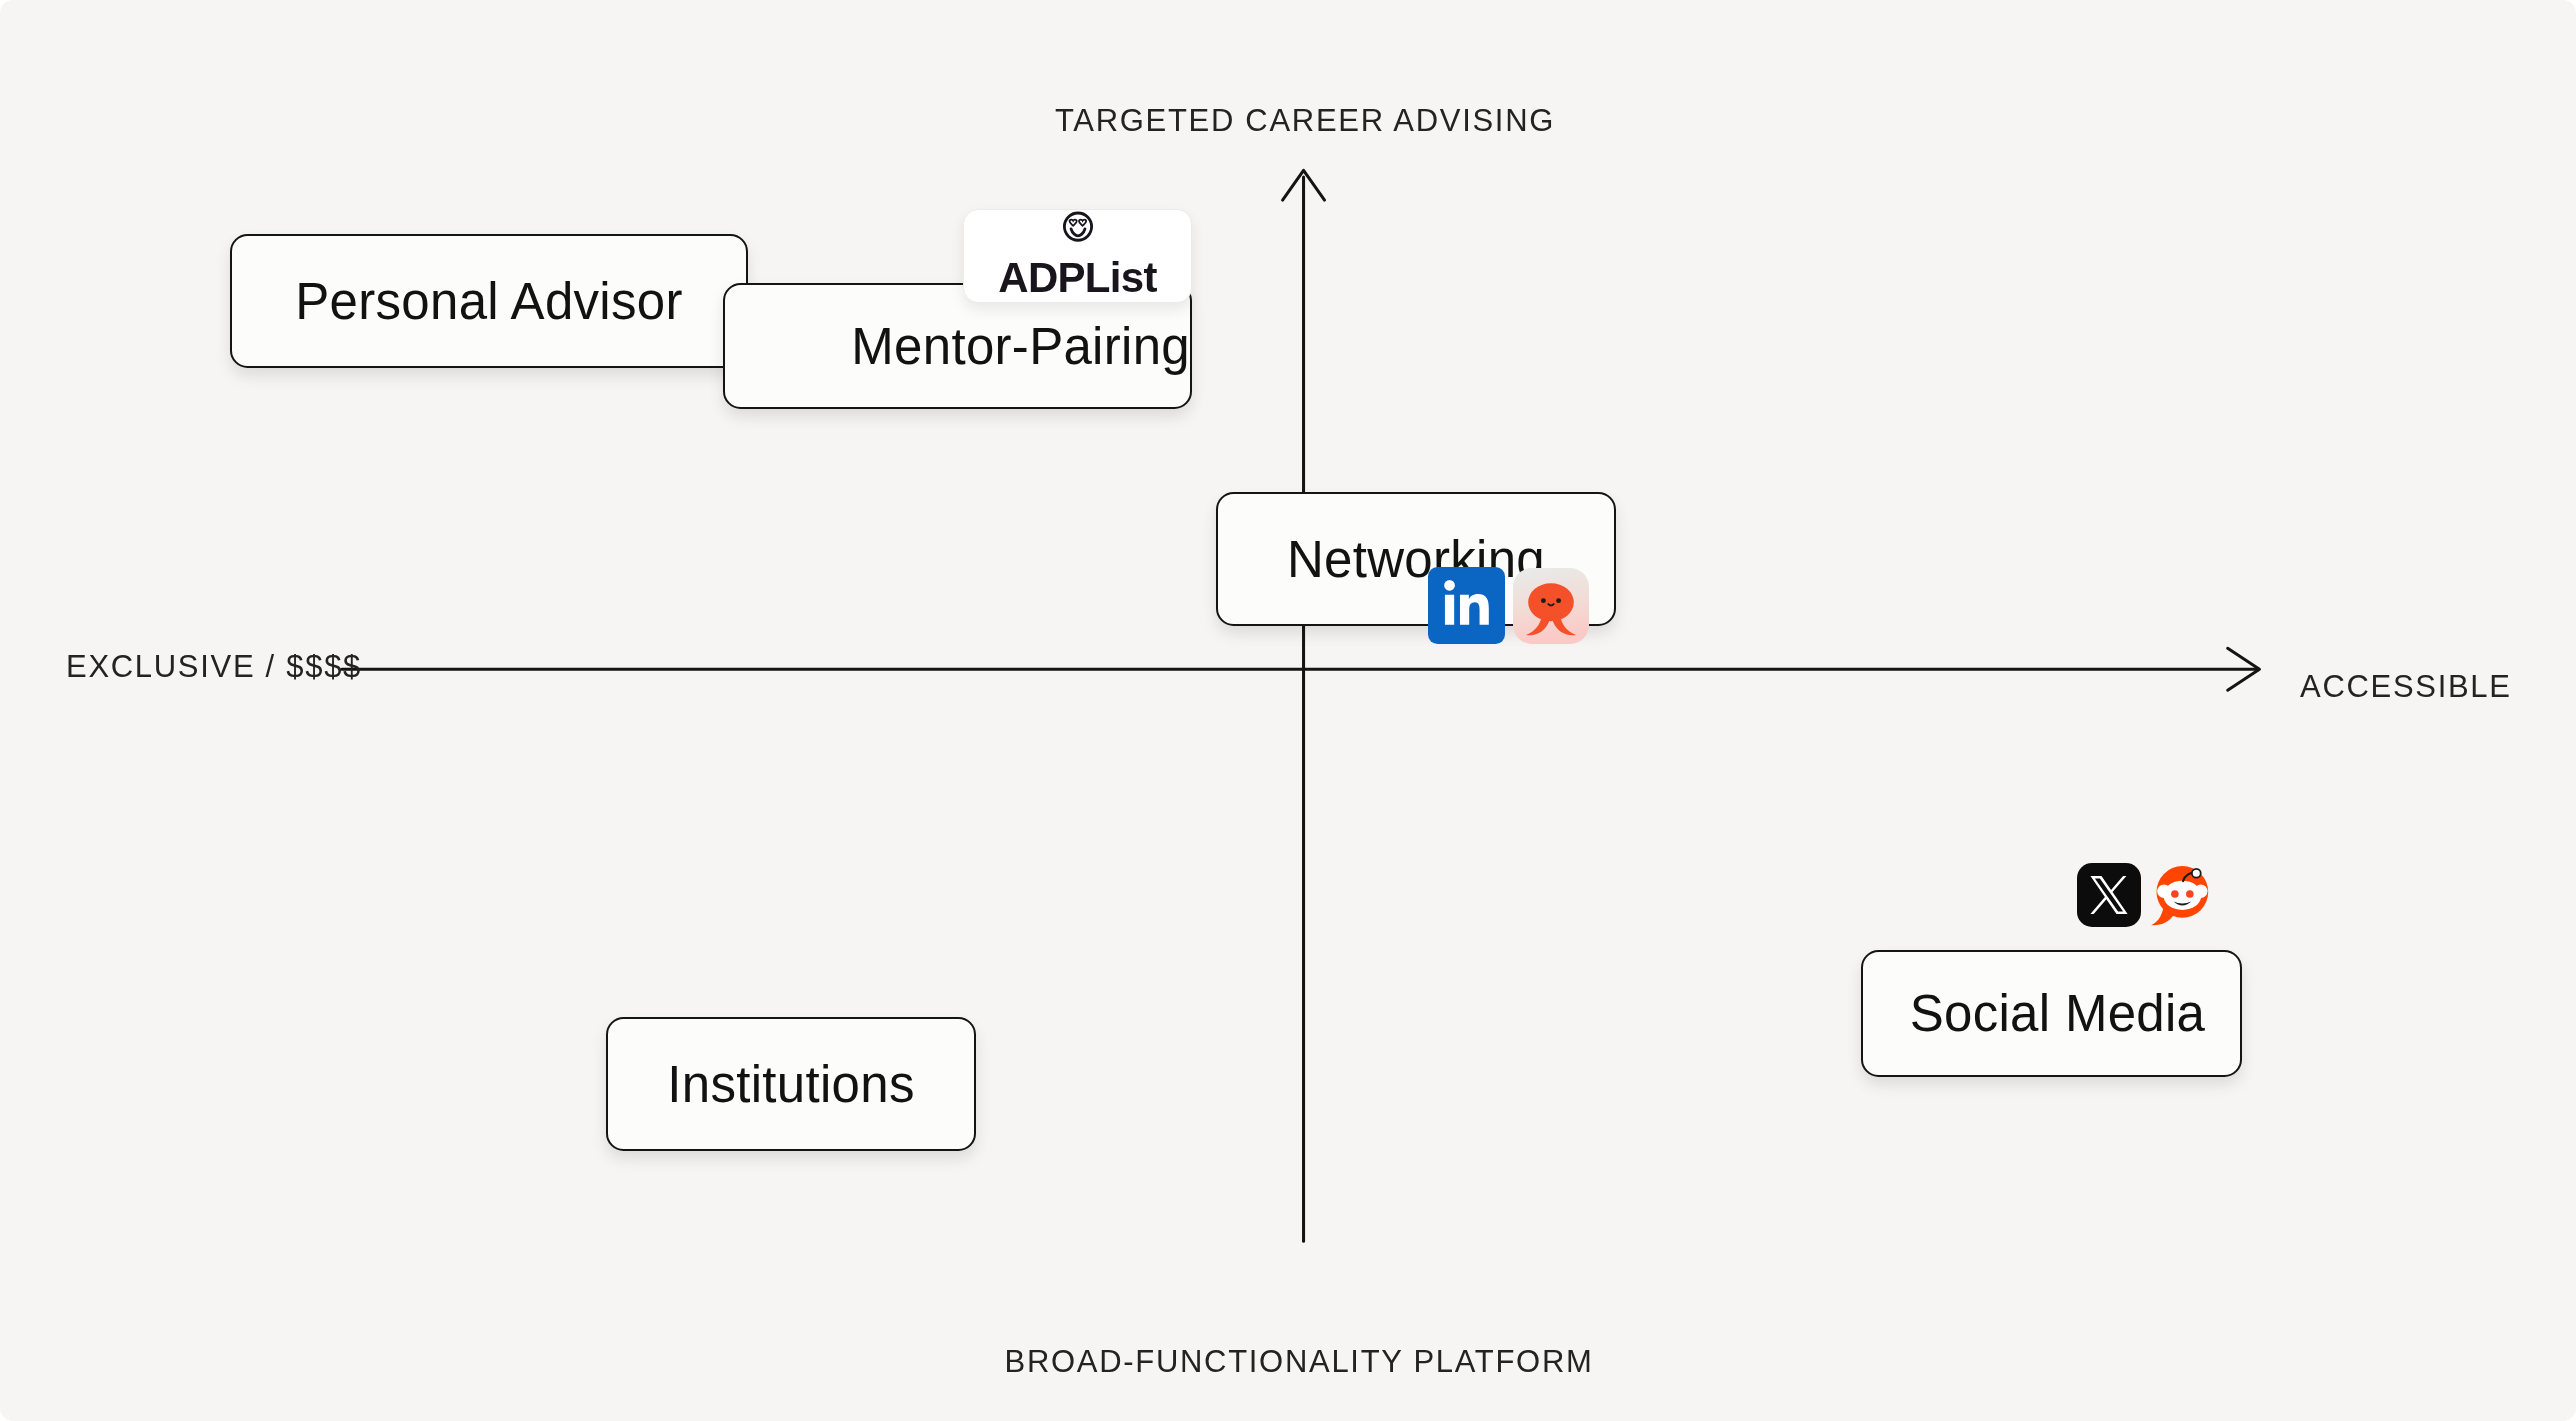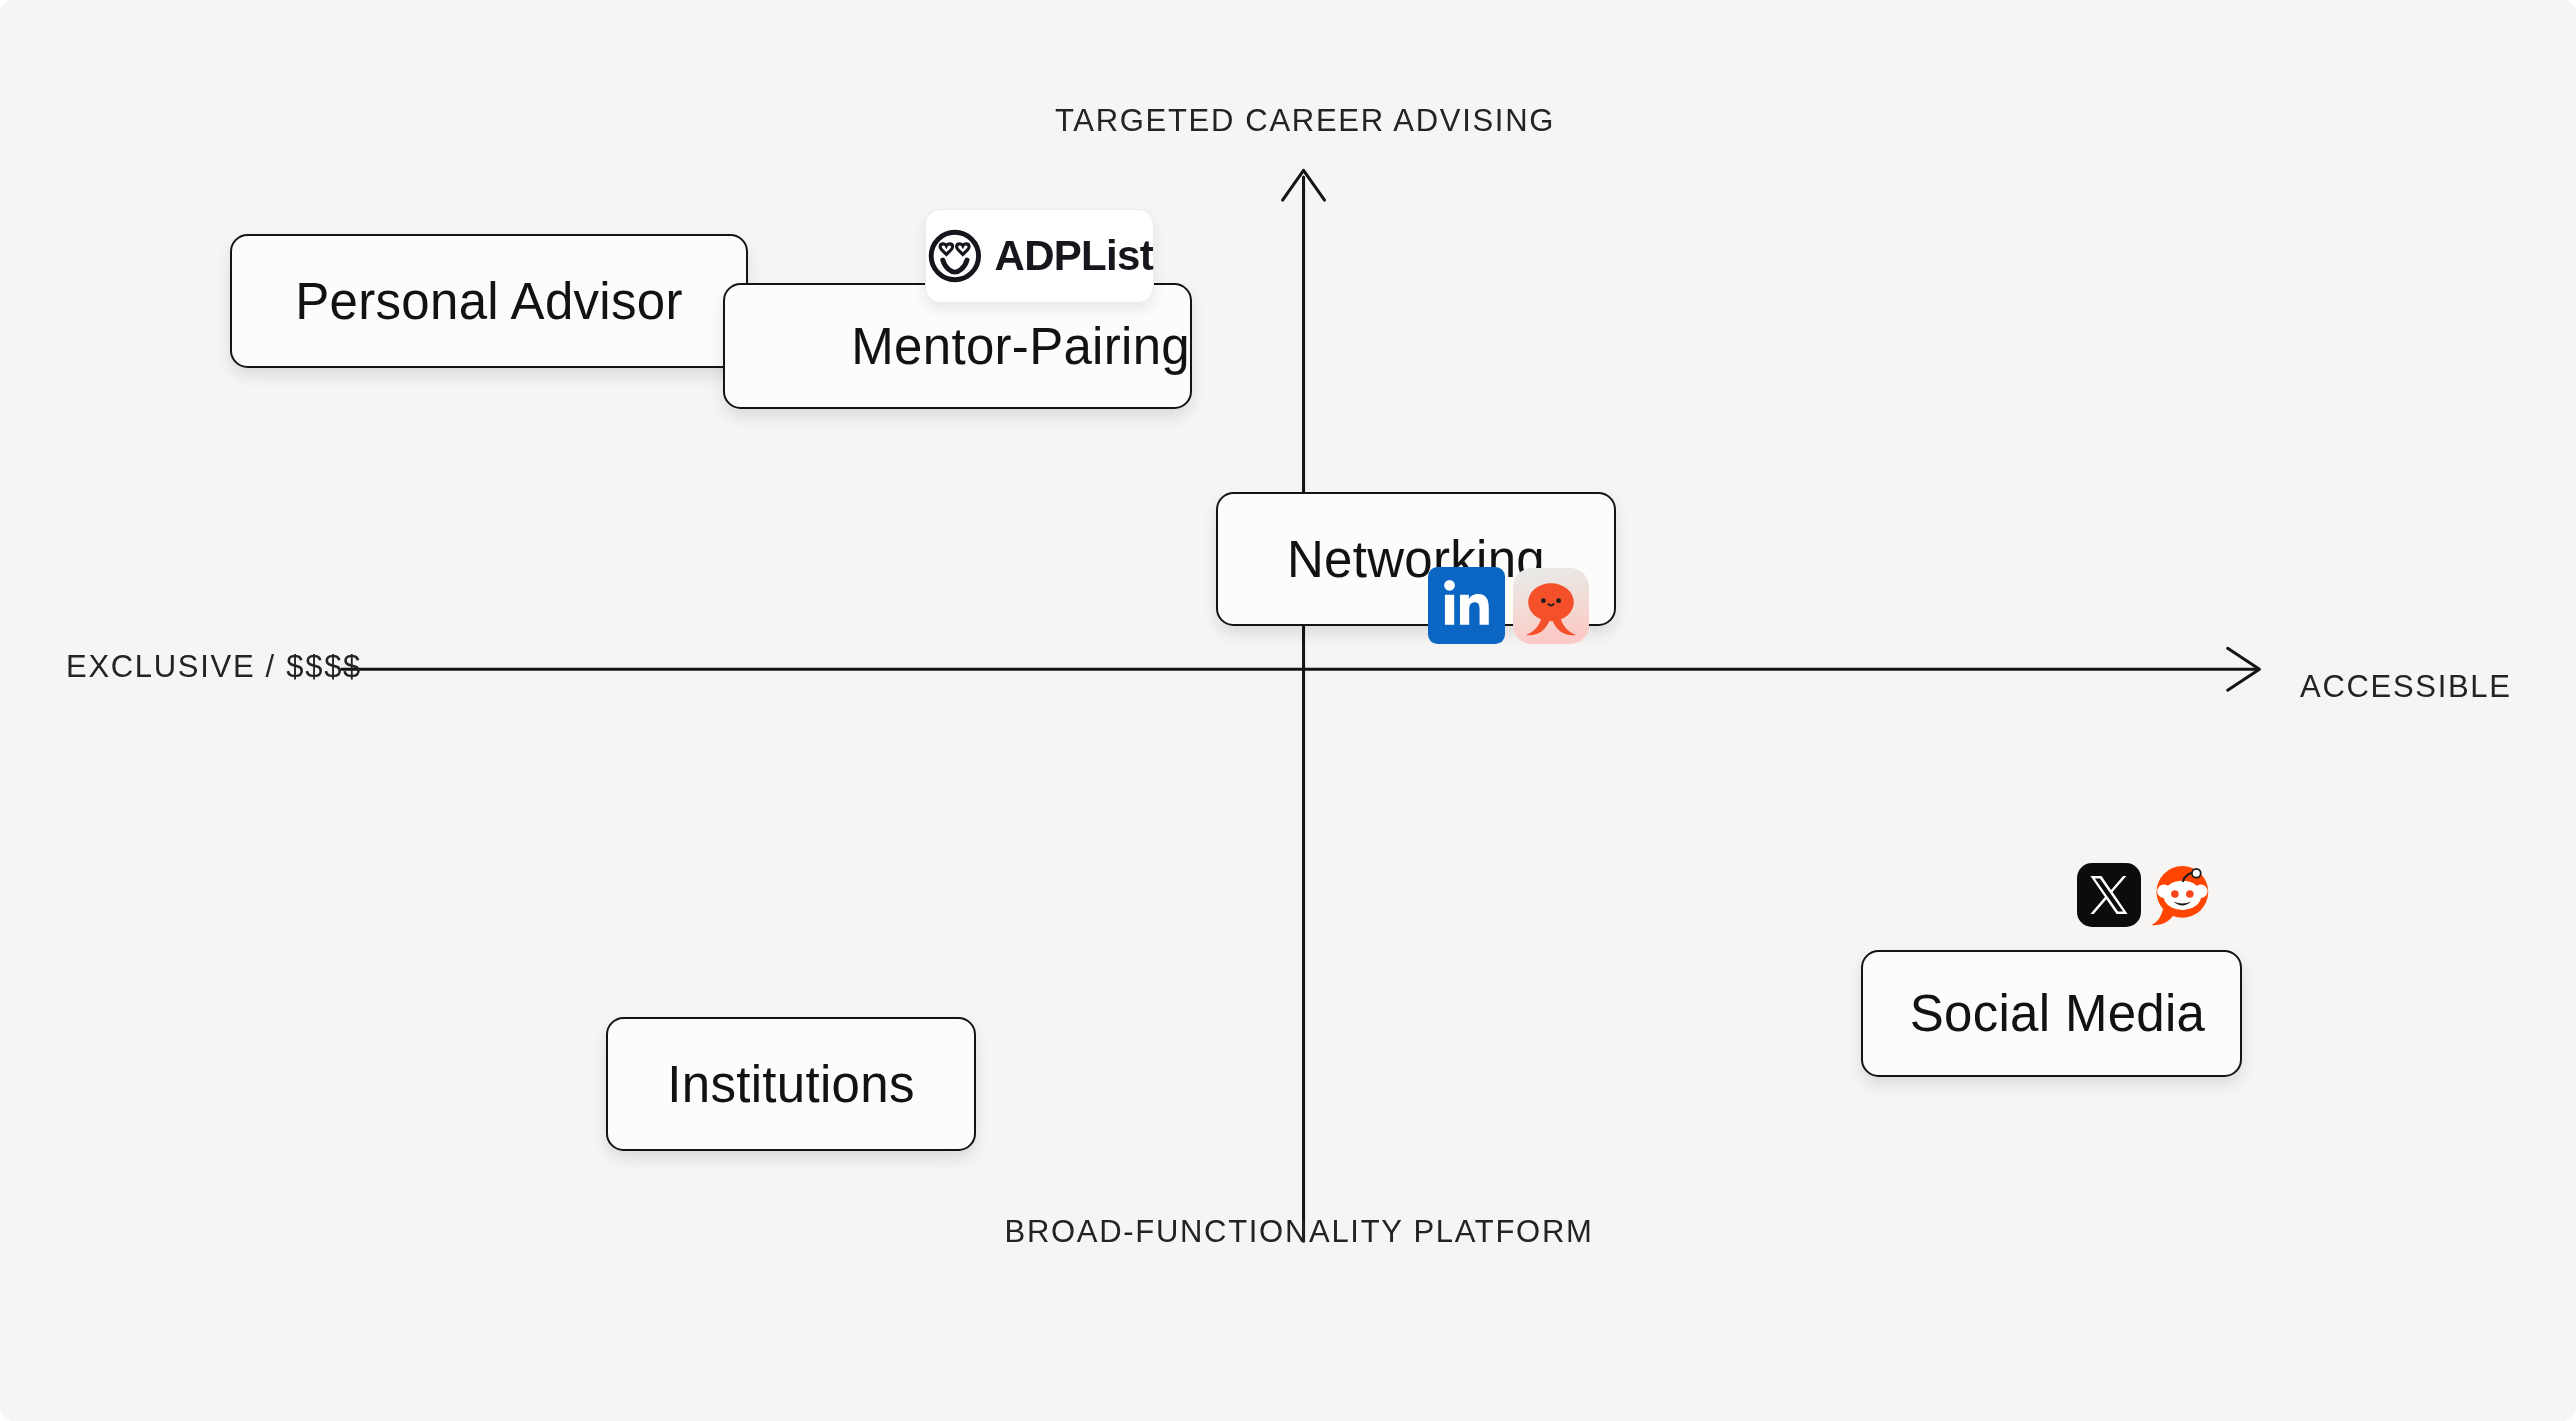--- a/index.html
+++ b/index.html
@@ -40,21 +40,21 @@
   <svg class="axes" width="2576" height="1421" viewBox="0 0 3810 2102">
     <g stroke="#141414" stroke-width="4.5" fill="none" stroke-linecap="round" stroke-linejoin="round">
       <line x1="1928" y1="262" x2="1928" y2="1836"></line>
       <polyline points="1897,296 1928,252 1959,296"></polyline>
       <line x1="505" y1="990" x2="3338" y2="990"></line>
       <polyline points="3295,959 3342,990 3295,1021"></polyline>
     </g>
   </svg>
 
   <div class="axis-label center" style="left:1305px;top:103px;">TARGETED CAREER ADVISING</div>
-  <div class="axis-label center" style="left:1299px;top:1214px;">BROAD-FUNCTIONALITY PLATFORM</div>
+  <div class="axis-label center" style="left:1299px;top:1344px;">BROAD-FUNCTIONALITY PLATFORM</div>
   <div class="axis-label" style="left:66px;top:649px;">EXCLUSIVE / $$$$</div>
   <div class="axis-label" style="left:2300px;top:649px;margin-top:20px;">ACCESSIBLE</div>
 
   <div class="node" style="left:230px;top:192px;width:514px;height:130px;z-index:2;margin-top:42px;">
     <span>Personal Advisor</span>
   </div>
 
   <div class="node" style="left:723px;top:283px;width:465px;height:122px;z-index:3;justify-content:flex-end;">
     <span>Mentor-Pairing</span>
   </div>
@@ -64,21 +64,21 @@
   </div>
 
   <div class="node" style="left:606px;top:1017px;width:366px;height:130px;z-index:2;">
     <span>Institutions</span>
   </div>
 
   <div class="node" style="left:1861px;top:950px;width:365px;height:123px;z-index:4;padding-left:12px;">
     <span>Social Media</span>
   </div>
 
-  <div class="chip" style="left:925px;top:209px;width:227px;height:92px;">
+  <div class="chip" style="left:963px;top:209px;width:227px;height:92px;flex-direction:column;">
     <svg width="62" height="62" viewBox="0 0 100 100">
       <g stroke="#17141b" fill="none">
         <circle cx="50" cy="50" r="41" stroke-width="8.5"></circle>
         <path transform="translate(24.5,29) scale(1.08)" stroke-width="5" d="M10 17C4 11 0 8 0 4.5 0 1.5 2.5 0 5 0 7 0 9 1 10 3 11 1 13 0 15 0 17.5 0 20 1.5 20 4.5 20 8 16 11 10 17Z"></path>
         <path transform="translate(53,29) scale(1.08)" stroke-width="5" d="M10 17C4 11 0 8 0 4.5 0 1.5 2.5 0 5 0 7 0 9 1 10 3 11 1 13 0 15 0 17.5 0 20 1.5 20 4.5 20 8 16 11 10 17Z"></path>
         <path d="M29 57 C 33 71, 44 78, 50 78 C 56 78, 67 71, 71 57" stroke-width="8.5" stroke-linecap="round"></path>
       </g>
     </svg>
     <span class="chip-text">ADPList</span>
   </div>

